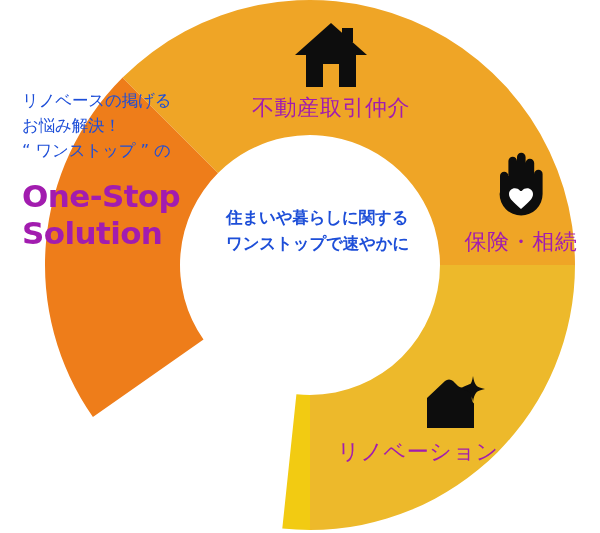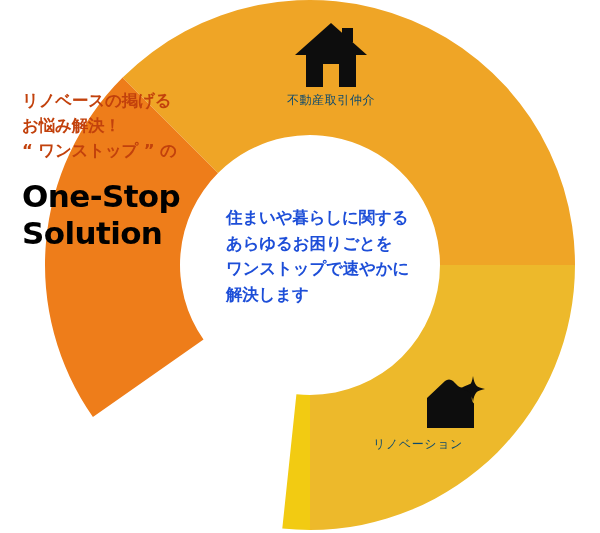--- a/index.html
+++ b/index.html
@@ -32,31 +32,31 @@
 
   
   .left-block {
     position: absolute;
     left: 22px;
     top: 88px;
     width: 215px;
   }
   .lead-line {
     font-size: 16.5px;
-    font-weight: 700;
-    color: #c2410c;
+    font-weight: 400;
+    color: #1d4ed8;
     line-height: 1.52;
     letter-spacing: -0.2px;
     white-space: nowrap;
   }
   .bigtitle {
     margin-top: 15px;
     font-size: 31px;
     font-weight: 700;
-    color: #000000;
+    color: #a21caf;
     line-height: 1.18;
     letter-spacing: -0.6px;
   }
   .bigtitle span { display: block; }
 
   
   .center-block {
     position: absolute;
     left: 226px;
     top: 205px;
@@ -78,23 +78,23 @@
     text-align: center;
     color: #111111;
   }
   .seg .seg-icon {
     display: block;
     line-height: 0;
     margin: 0 auto 4px auto;
   }
   .seg .seg-label {
     display: block;
-    font-size: 12px;
+    font-size: 22px;
     font-weight: 500;
-    color: #0c4a6e;
+    color: #a21caf;
     line-height: 1.42;
     letter-spacing: 0.6px;
     white-space: nowrap;
   }
 
   #seg-realestate { left: 233px; top: 22px; width: 196px; }
   #seg-insurance  { left: 455px; top: 152px; width: 132px; }
   #seg-reform     { left: 330px; top: 376px; width: 176px; }
   #seg-reform .seg-icon { margin-left: 74px; }
   #seg-vacant     { left: 142px; top: 366px; width: 160px; }
@@ -126,38 +126,45 @@
     <div class="lead-line">“ ワンストップ ” の</div>
     <div class="bigtitle">
       <span>One-Stop</span>
       <span>Solution</span>
     </div>
   </div>
 
   <div class="center-block">
     <div class="center-para">
       <div>住まいや暮らしに関する</div>
-      <div>あらゆるお困りごとを</div>
     </div>
     <div class="center-para second">
       <div>ワンストップで速やかに</div>
-      <div>解決します</div>
     </div>
   </div>
 
   <div class="seg" id="seg-realestate">
     <span class="seg-icon">
       <svg width="74" height="66" viewBox="0 0 74 66">
         <path fill="#0d0d0d" d="M37 1 L73 33 L62 33 L62 65 L45 65 L45 42 L29 42 L29 65 L12 65 L12 33 L1 33 Z"></path>
         <rect fill="#0d0d0d" x="48" y="6" width="11" height="14"></rect>
       </svg>
     </span>
     <span class="seg-label">不動産取引仲介</span>
   </div>
 
+  <div class="seg" id="seg-insurance">
+    <span class="seg-icon">
+      <svg width="58" height="70" viewBox="0 0 58 70">
+        <path fill="#0d0d0d" d="M8 40 L8 24 a4.2 4.2 0 0 1 8.4 0 L16.4 34 L16.4 9 a4.3 4.3 0 0 1 8.6 0 L25 33 L25 5 a4.3 4.3 0 0 1 8.6 0 L33.6 33 L33.6 11 a4.3 4.3 0 0 1 8.6 0 L42.2 36 L42.2 22 a4.2 4.2 0 0 1 8.4 0 L50.6 42 a21.5 21.5 0 0 1 -43 0 Z"></path>
+        <path fill="#ffffff" d="M29 57 C21 50 17 46.5 17 42 c0-3.3 2.6-5.8 5.9-5.8 1.9 0 3.7 0.9 4.9 2.3 0.6 0.7 1.8 0.7 2.4 0 1.2-1.4 3-2.3 4.9-2.3 3.3 0 5.9 2.5 5.9 5.8 0 4.5-4 8-12 15 Z"></path>
+      </svg>
+    </span>
+    <span class="seg-label">保険・相続</span>
+  </div>
 
   <div class="seg" id="seg-reform">
     <span class="seg-icon">
       <svg width="62" height="56" viewBox="0 0 62 56">
         <path fill="#0d0d0d" d="M3 22 L21 5 a6 6 0 0 1 8 0 l5 5 a5 5 0 0 0 6 0.6 L46 8 a3 3 0 0 1 4.4 3.4 L48 20 a8 8 0 0 0 2 7.6 L50 52 L3 52 Z"></path>
         <path fill="#0d0d0d" d="M49 0 c1.6 9.4 3.4 11.4 12 13 -8.6 1.6 -10.4 3.6 -12 13 -1.6 -9.4 -3.4 -11.4 -12 -13 8.6 -1.6 10.4 -3.6 12 -13 Z"></path>
       </svg>
     </span>
     <span class="seg-label">リノベーション</span>
   </div>

